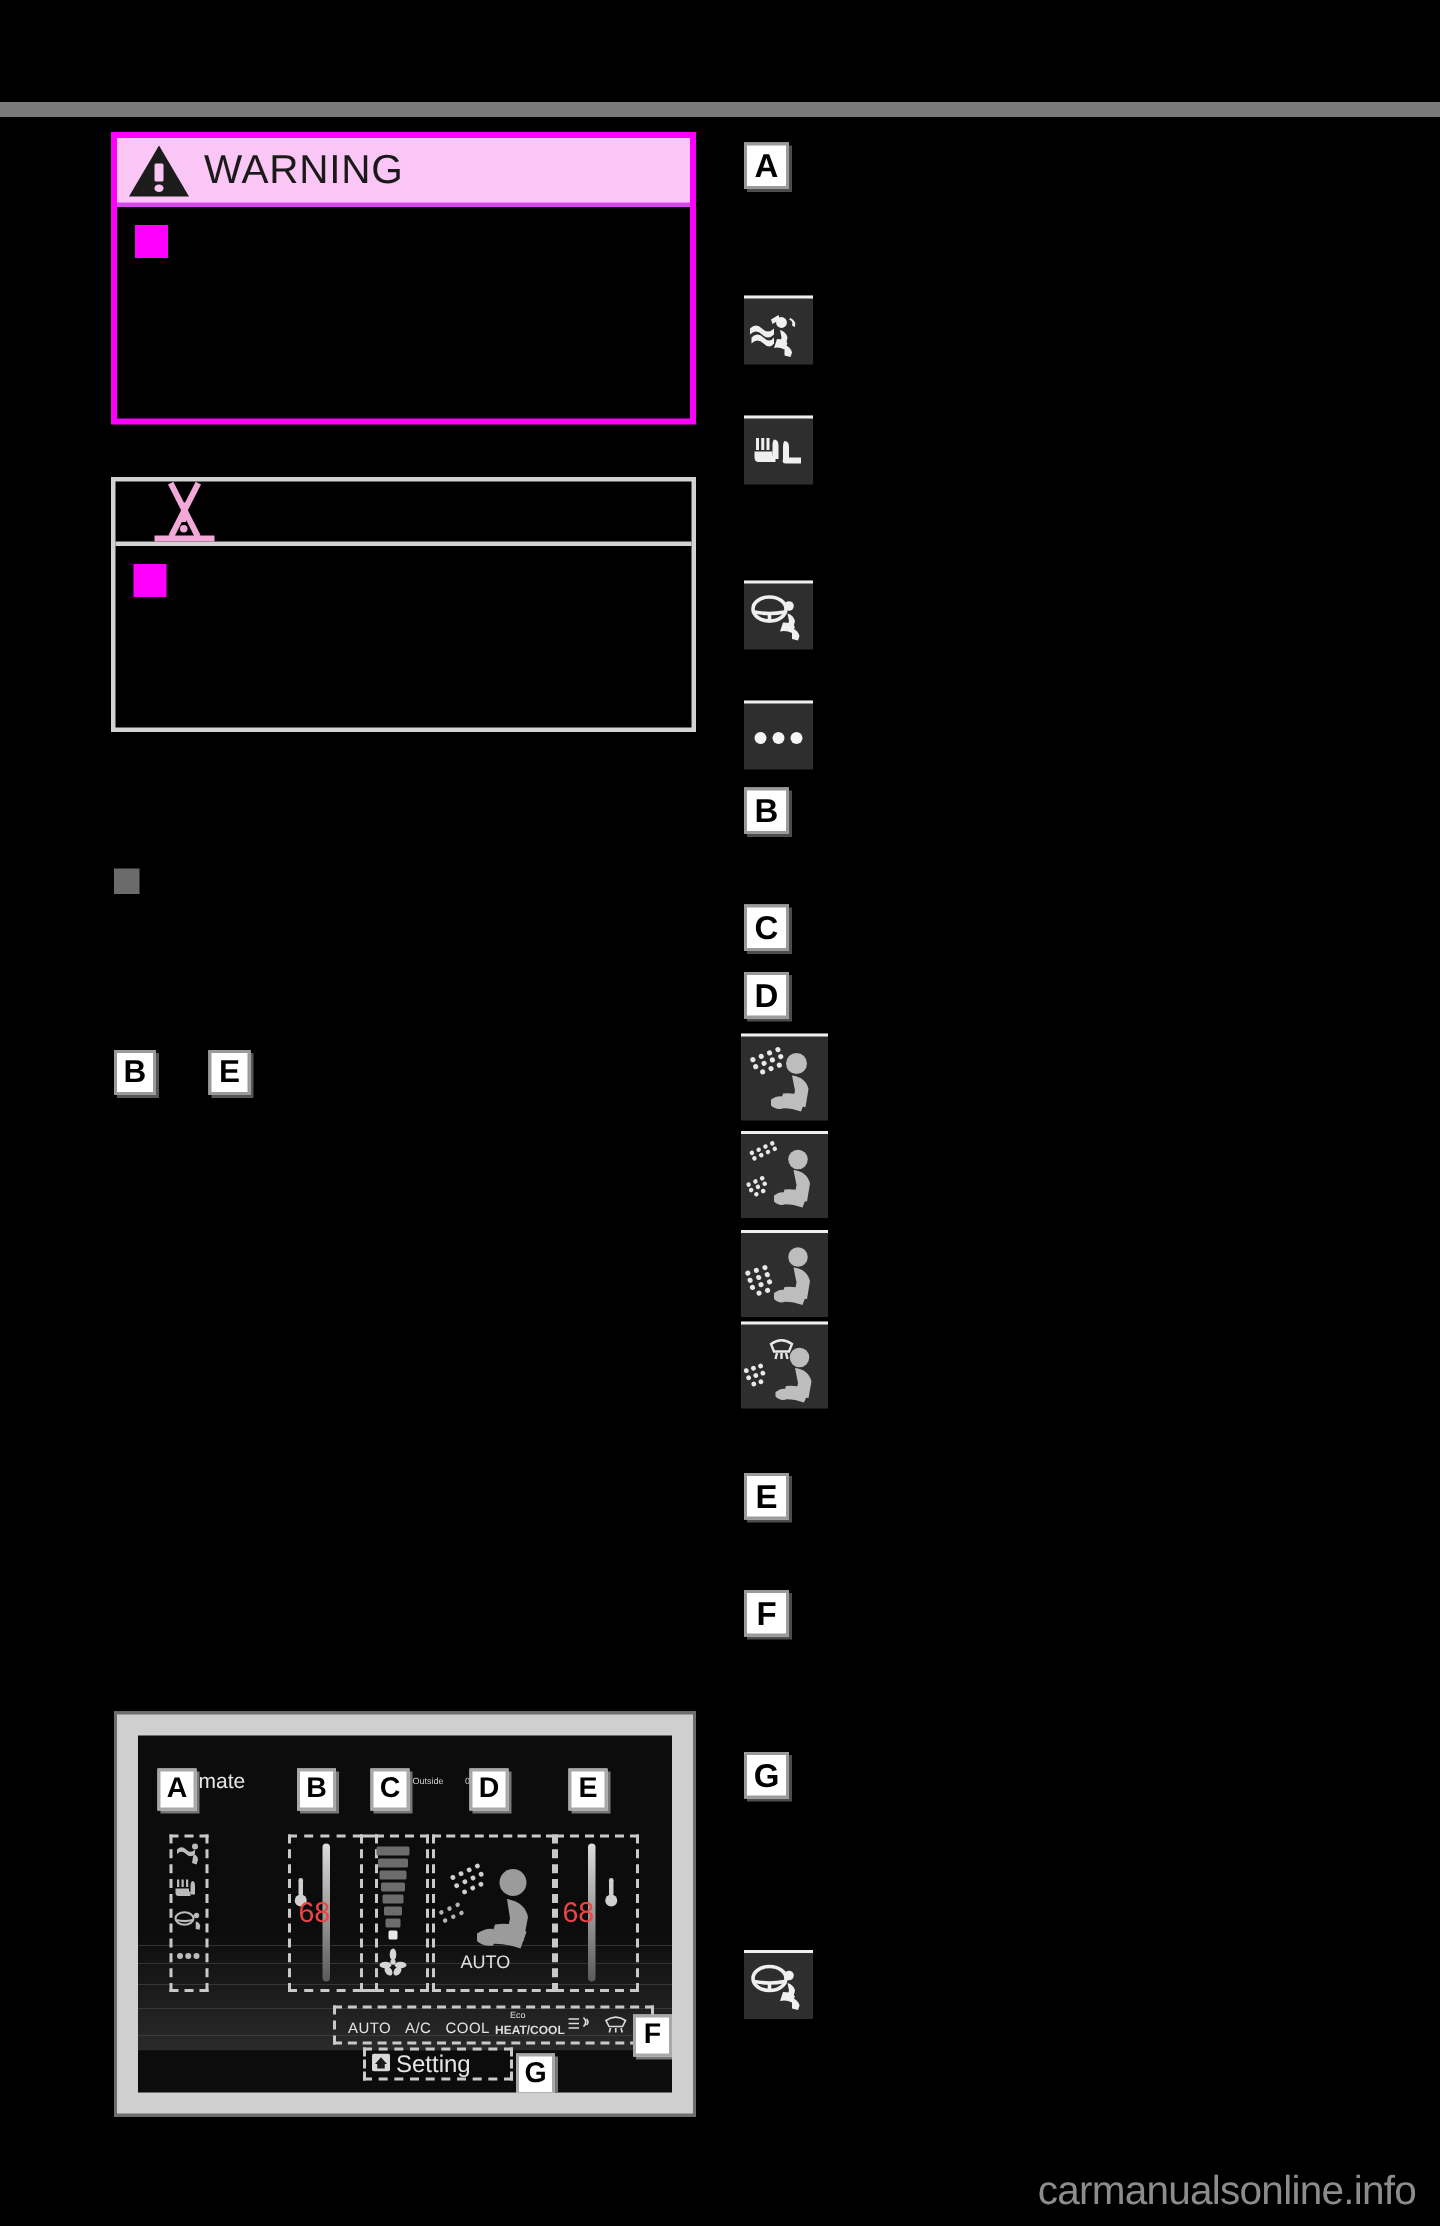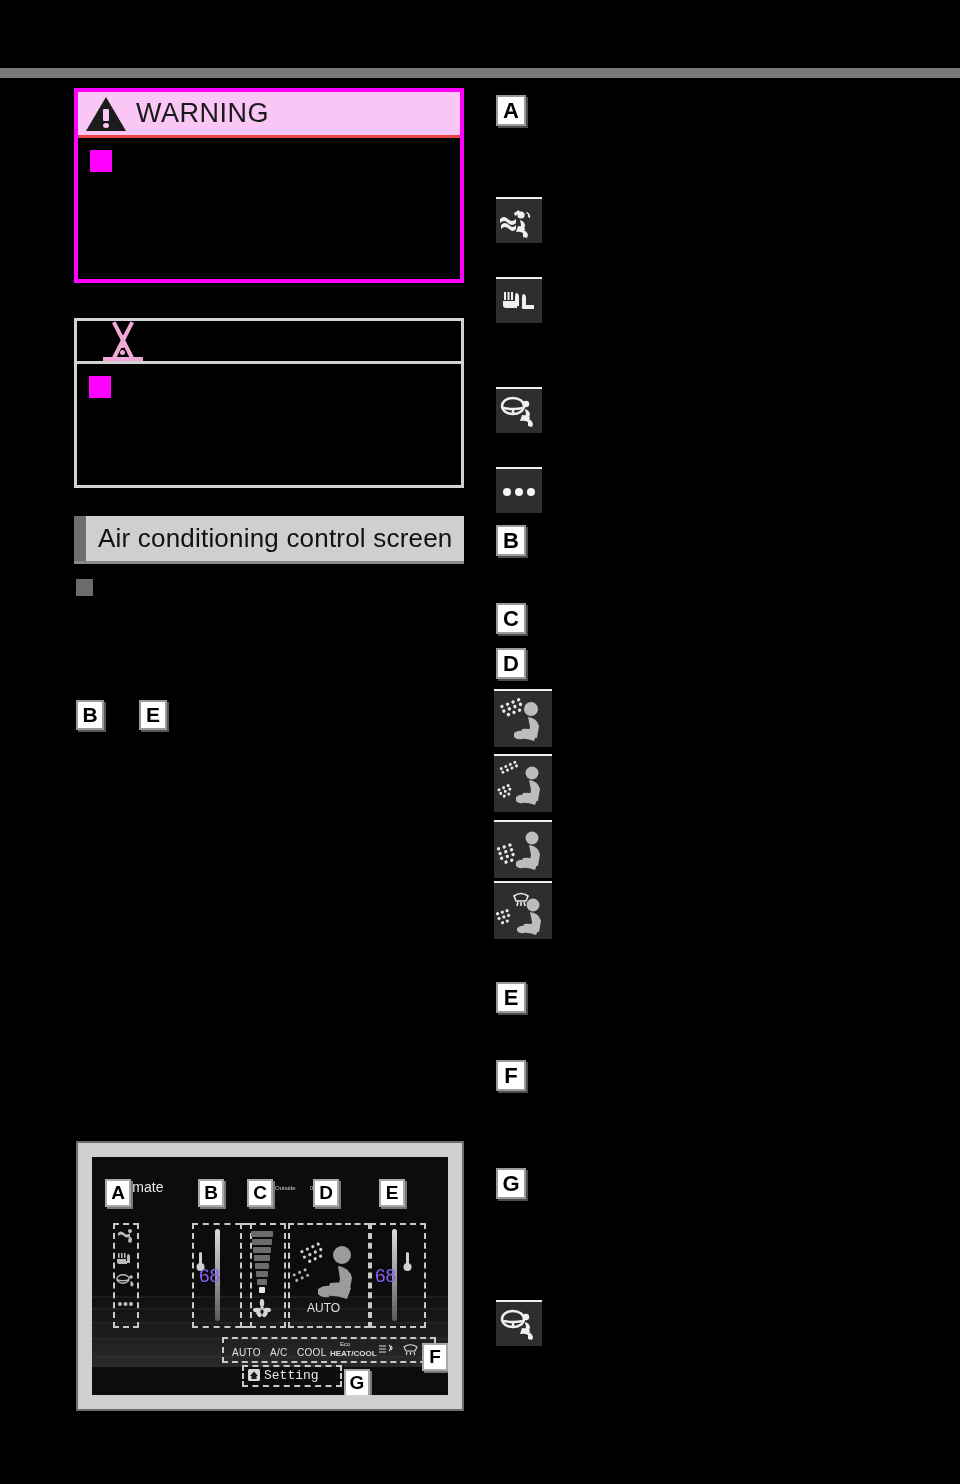--- a/index.html
+++ b/index.html
@@ -20,21 +20,21 @@
 
   
   .warning-box {
     position: absolute; left: 74px; top: 88px;
     width: 390px; height: 195px;
     border: 4px solid #ff00ff;
     background: #000;
   }
   .warning-head {
     height: 46px; background: #f9c6f5;
-    border-bottom: 3px solid #ef4444;
+    border-bottom: 3px solid #d946ef;
     display: flex; align-items: center; padding-left: 8px;
   }
   .warn-tri {
     width: 40px; height: 34px; margin-right: 10px;
     position: relative; flex: none;
   }
   .warn-tri .tri-solid {
     position: absolute; left: 0; top: 0;
     width: 0; height: 0;
     border-left: 20px solid transparent;
@@ -149,21 +149,21 @@
     color: #000; font-size: 19px; font-weight: bold;
     display: flex; align-items: center; justify-content: center;
     z-index: 20;
   }
   .dash-box {
     position: absolute;
     border: 2px dashed #c9c9c9;
     z-index: 5;
   }
   .fig-text { position: absolute; color: #d8d8d8; z-index: 8; }
-  .temp-num { font-size: 19px; color: #8b5cf6; }
+  .temp-num { font-size: 19px; color: #ef4444; }
   .small-lbl { font-size: 6px; color: #d0d0d0; }
   .ctrl-lbl { font-size: 10px; color: #e3e3e3; letter-spacing: 0.3px; }
 
   
   .seat-fig { position: absolute; z-index: 6; }
 
   
   .watermark {
     position: absolute; right: 16px; bottom: 8px;
     color: #8c8c8c; font-size: 27px; letter-spacing: -0.5px;
@@ -198,24 +198,20 @@
         <div class="tri-line l3"></div>
         <div class="ibar"></div>
         <div class="idot"></div>
       </div>
     </div>
     <div class="notice-body">
       <div class="sq-bullet-magenta"></div>
     </div>
   </div>
 
-  <div class="section-heading">
-    <div class="bar"></div>
-    <div class="txt">Air conditioning control screen</div>
-  </div>
 
   <div class="sq-bullet-gray" style="left:76px; top:579px;"></div>
   <div class="letter-badge" style="left:76px; top:700px;">B</div>
   <div class="letter-badge" style="left:139px; top:700px;">E</div>
 
   <div class="r-badge" style="top:95px;">A</div>
   <div class="r-badge" style="top:525px;">B</div>
   <div class="r-badge" style="top:603px;">C</div>
   <div class="r-badge" style="top:648px;">D</div>
   <div class="r-badge" style="top:982px;">E</div>
@@ -552,27 +548,28 @@
           <path d="M2 5 q6.5 -4.5 13 0 l-2 4 l-9 0 z"></path>
           <path d="M5 10 l-0.8 3 M8.5 10 l0 3 M12 10 l0.8 3"></path>
         </g>
       </svg>
 
       <div class="dash-box" style="left:150px; top:208px; width:100px; height:22px;"></div>
       <svg style="position:absolute;left:156px;top:212px;width:12px;height:12px;z-index:9" viewBox="0 0 12 12">
         <rect x="0" y="0" width="12" height="12" fill="#d8d8d8" rx="1.5"></rect>
         <path d="M6 2.5 L10 7 H8.5 V10 H3.5 V7 H2 Z" fill="#1b1b1b"></path>
       </svg>
-      <div class="fig-text" style="left:172px; top:211px; font-size:13px; color:#e6e6e6;font-family:Liberation Mono, monospace;">Setting</div>
+      <div class="fig-text" style="left:172px; top:211px; font-size:16px; color:#e6e6e6;">Setting</div>
 
       <div class="fig-label" style="left:13px;  top:22px;">A</div>
       <div class="fig-label" style="left:106px; top:22px;">B</div>
       <div class="fig-label" style="left:155px; top:22px;">C</div>
       <div class="fig-label" style="left:221px; top:22px;">D</div>
       <div class="fig-label" style="left:287px; top:22px;">E</div>
       <div class="fig-label" style="left:330px; top:186px;">F</div>
       <div class="fig-label" style="left:252px; top:212px;">G</div>
 
     </div>
   </div>
 
+  <div class="watermark">carmanualsonline.info</div>
 
 </div>
 
 </body></html>

